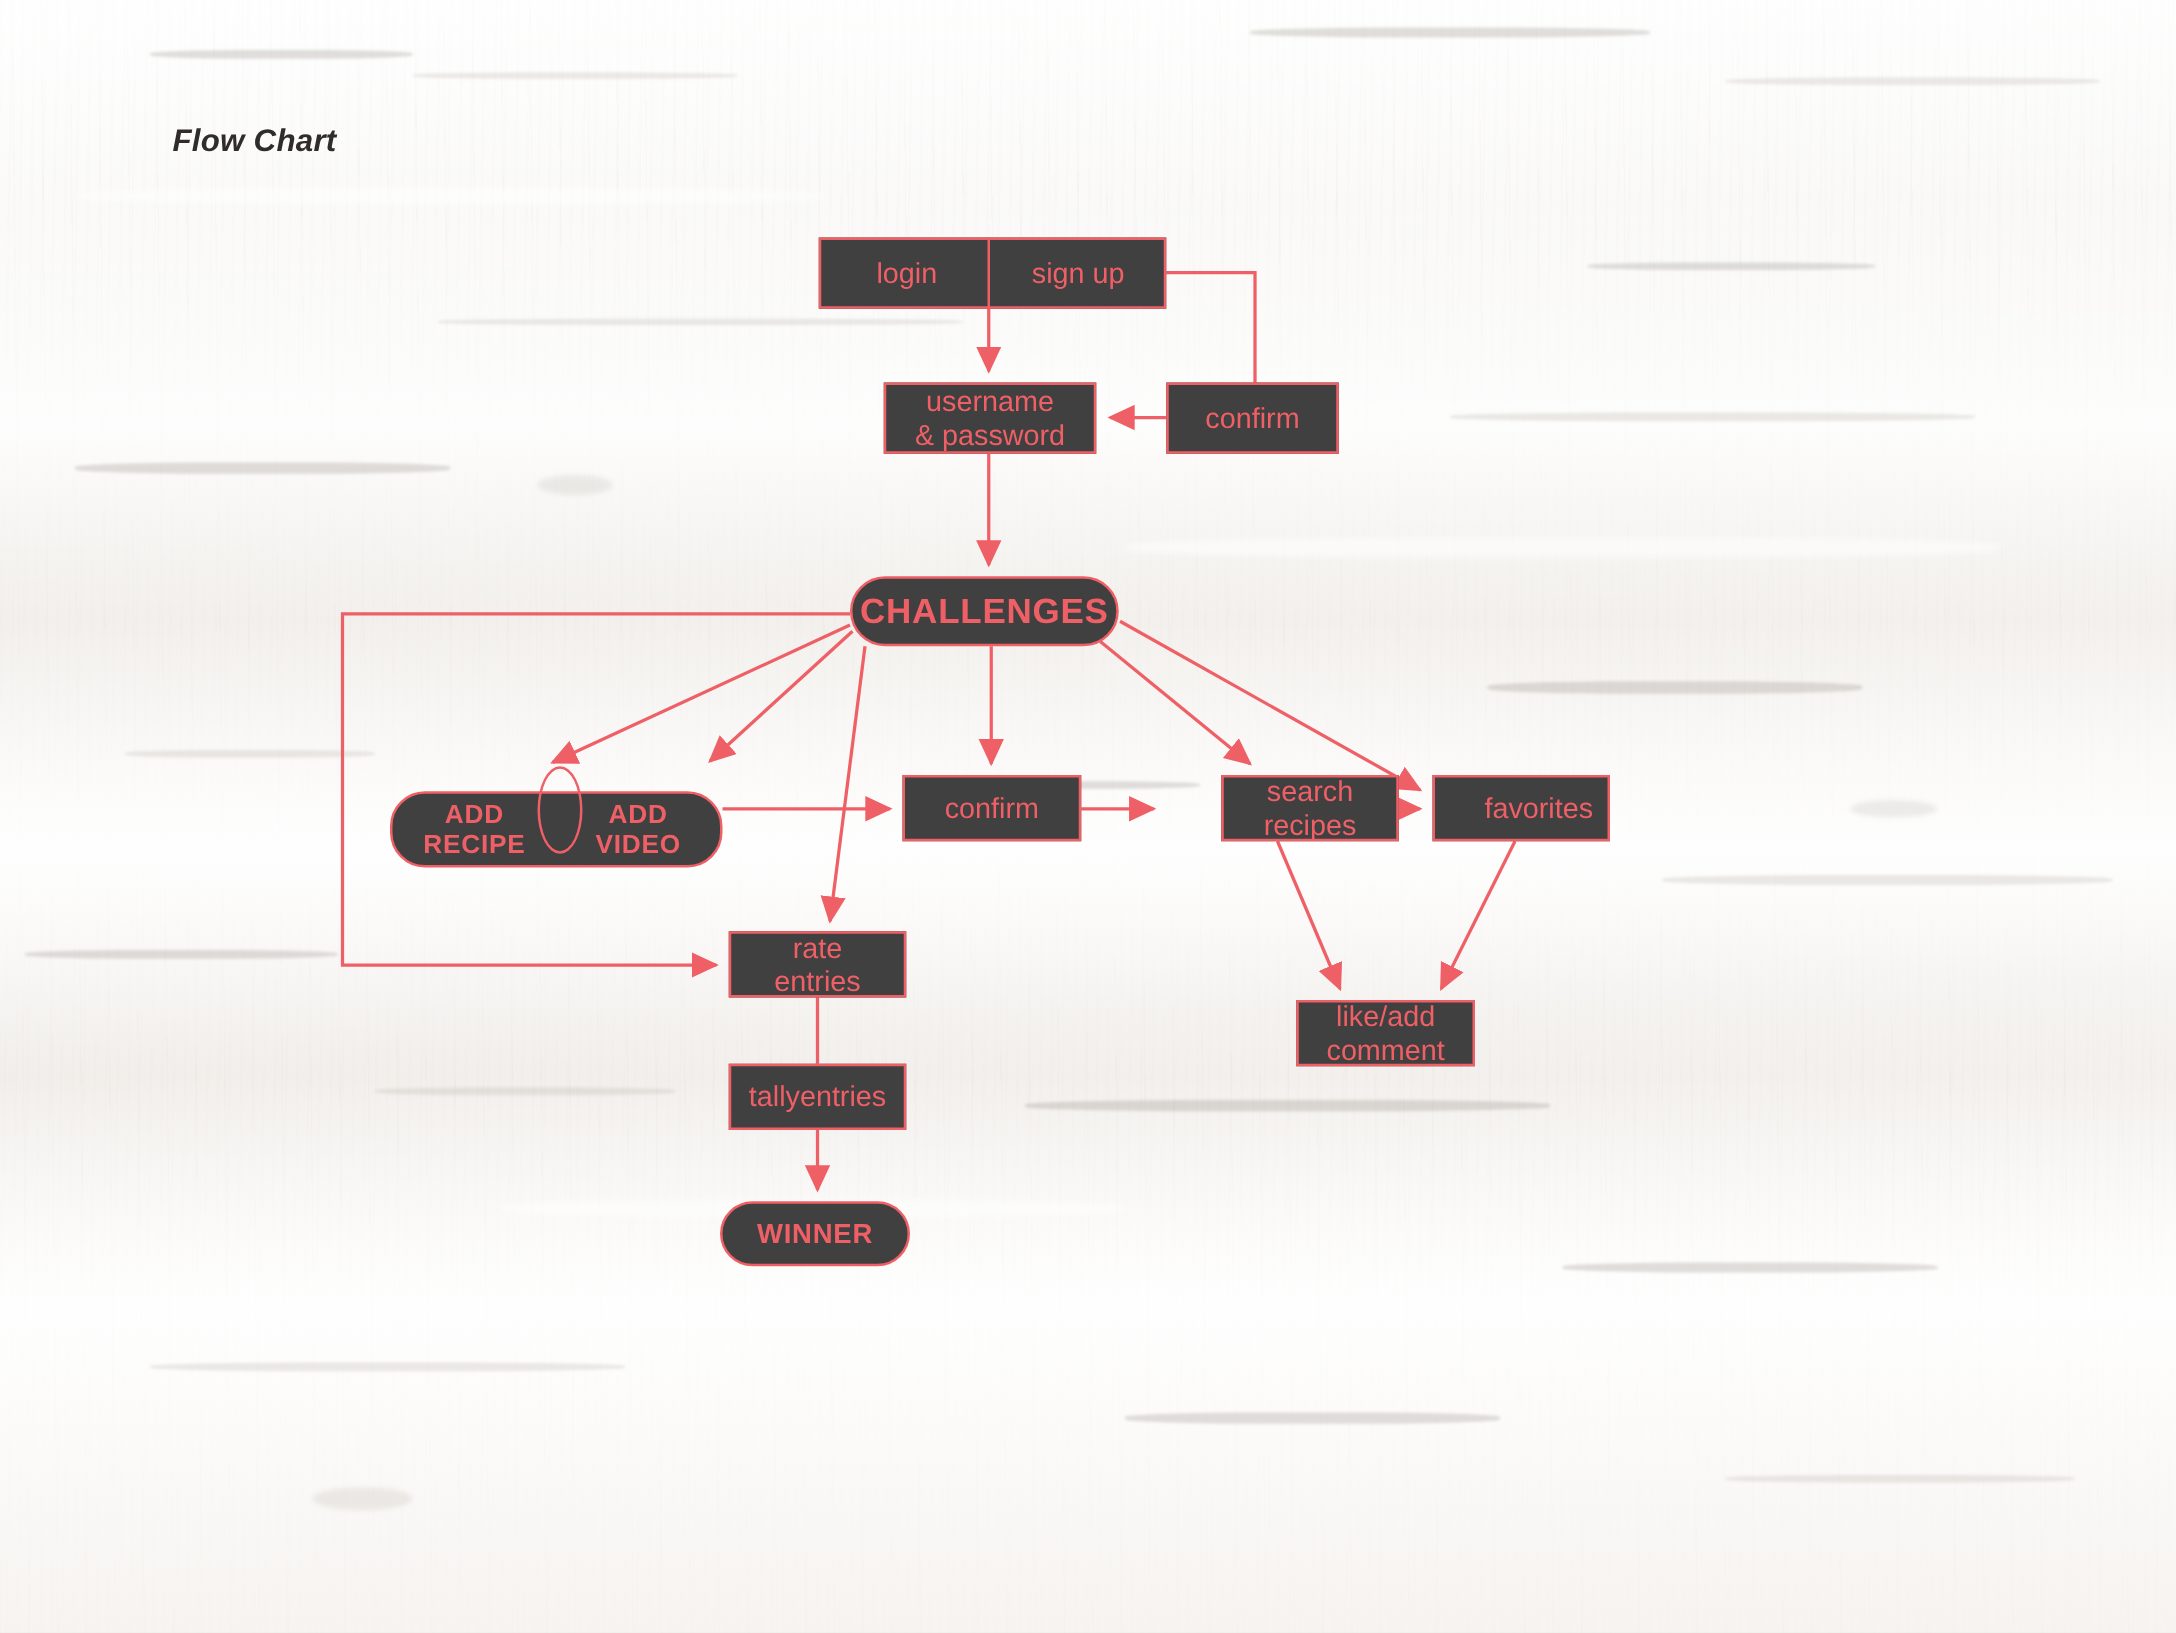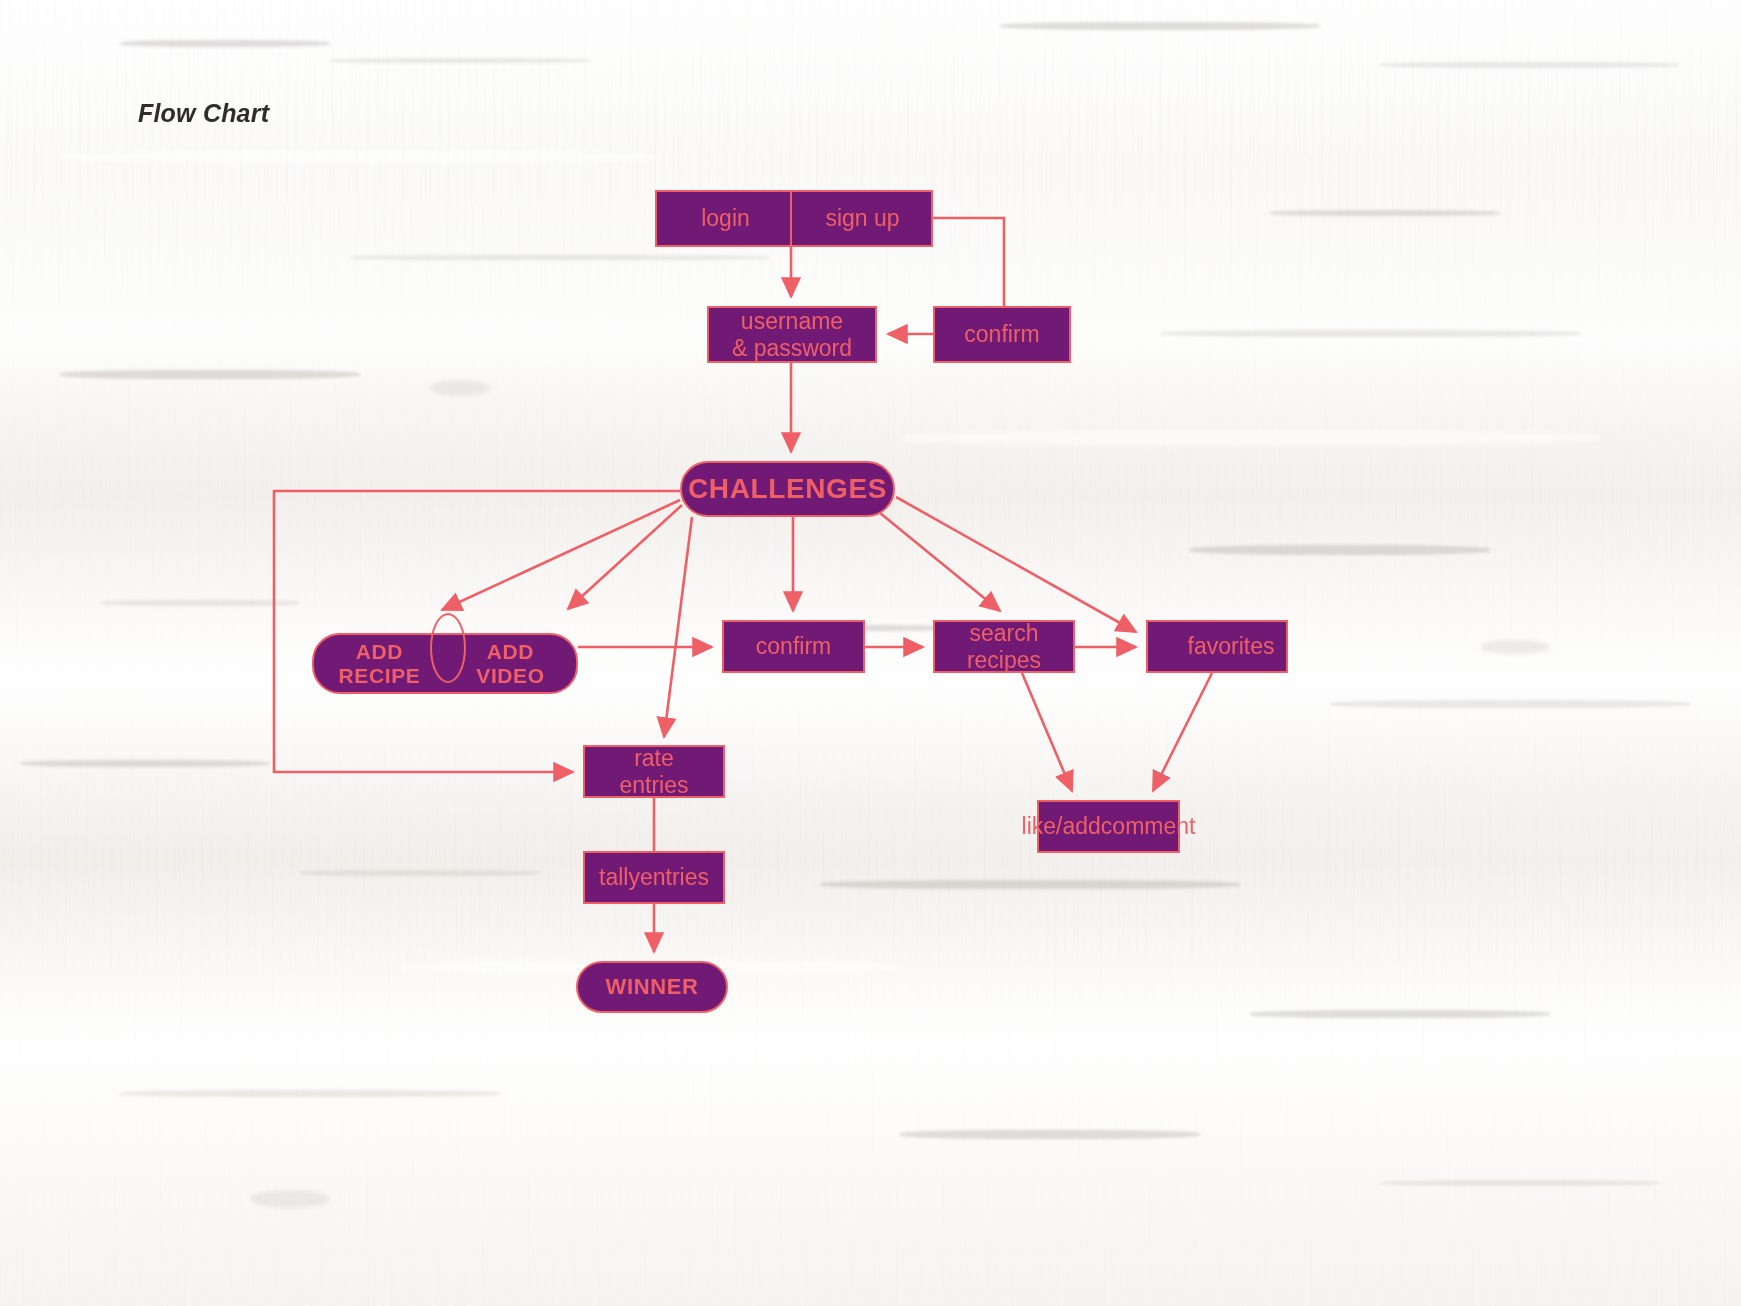--- a/index.html
+++ b/index.html
@@ -27,21 +27,21 @@
   
   #title{position:absolute;left:138px;top:99px;
     font-size:25px;font-weight:bold;font-style:italic;
     color:#2f2c2b;letter-spacing:.2px;}
 
   
   #edges{position:absolute;left:0;top:0;width:1741px;height:1306px;}
 
   
   .node{position:absolute;box-sizing:border-box;
-    background:#701a75;border:2px solid #ef5f66;
+    background:#404040;border:2px solid #ef5f66;
     color:#ef5f66;display:flex;align-items:center;justify-content:center;
     text-align:center;line-height:1.14;font-size:23px;}
   .node.rounded{border-radius:28px;}
   .node.bold{font-weight:bold;letter-spacing:.6px;}
   .split{position:absolute;background:#ef5f66;}
   .ellipse-sep{position:absolute;box-sizing:border-box;
     border:2px solid #ef5f66;border-radius:50%;background:transparent;}
   .half{flex:1;display:flex;align-items:center;justify-content:center;height:100%;}
 </style>
 </head>
@@ -158,35 +158,35 @@
       <span>ADD</span>
       <span>VIDEO</span>
     </div>
   </div>
   <div class="ellipse-sep" style="left:430px;top:613px;width:36px;height:70px;"></div>
 
   <div class="node" style="left:722px;top:620px;width:143px;height:53px;">
     <span>confirm</span>
   </div>
 
-  <div class="node" style="left:933px;top:620px;width:142px;height:53px;flex-direction:column;">
+  <div class="node" style="left:977px;top:620px;width:142px;height:53px;flex-direction:column;">
     <span>search</span>
     <span>recipes</span>
   </div>
 
   <div class="node" style="left:1146px;top:620px;width:142px;height:53px;padding-left:28px;">
     <span>favorites</span>
   </div>
 
   <div class="node" style="left:583px;top:745px;width:142px;height:53px;flex-direction:column;">
     <span>rate</span>
     <span>entries</span>
   </div>
 
-  <div class="node" style="left:1037px;top:800px;width:143px;height:53px;flex-direction:row;">
+  <div class="node" style="left:1037px;top:800px;width:143px;height:53px;flex-direction:column;">
     <span>like/add</span>
     <span>comment</span>
   </div>
 
   <div class="node" style="left:583px;top:851px;width:142px;height:53px;flex-direction:row;">
     <span>tally</span>
     <span>entries</span>
   </div>
 
   <div class="node rounded bold" style="left:576px;top:961px;width:152px;height:52px;font-size:22px;">

